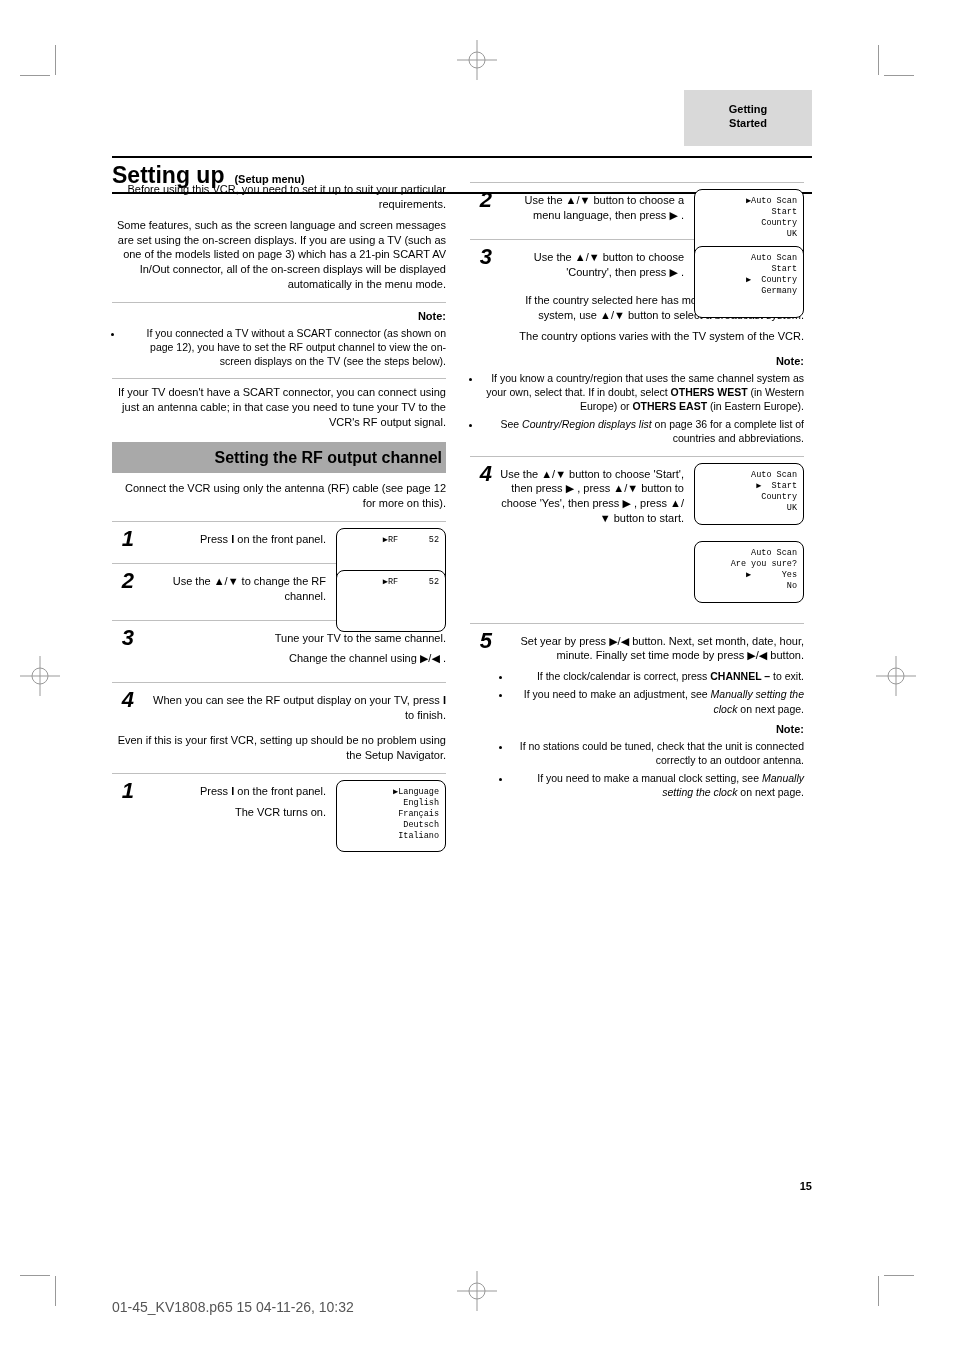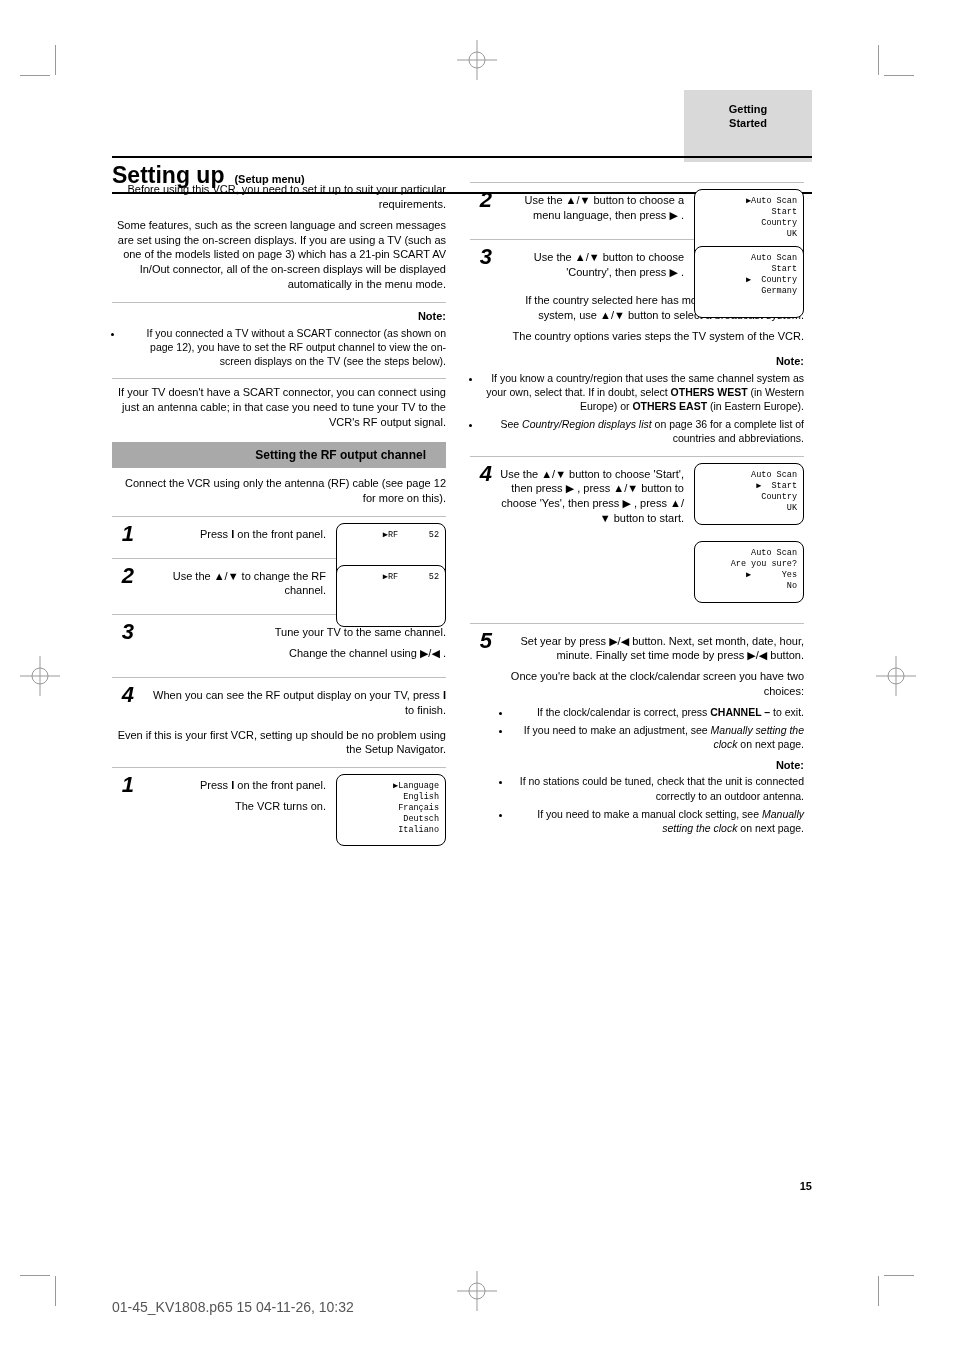--- a/index.html
+++ b/index.html
@@ -44,21 +44,21 @@
 
   .page {
     position: absolute;
     left: 112px;
     top: 90px;
     width: 700px;
   }
   .tab {
     position: absolute;
     right: 0; top: 0;
-    width: 128px; height: 72px;
+    width: 128px; height: 56px;
     background: #d9d9d9;
     text-align: center;
     font-size: 11px;
     font-weight: bold;
     line-height: 1.3;
     padding-top: 12px;
   }
   .title-row {
     position: absolute;
     top: 66px; left: 0; width: 100%;
@@ -94,22 +94,22 @@
 
   .hr-thin { border: 0; border-top: 1px solid #bfbfbf; margin: 10px 0 6px 0; }
 
   .note { font-weight: bold; font-size: 11px; margin-bottom: 2px; }
   .bullets { padding-left: 12px; font-size: 10.5px; }
   .bullets li { list-style: disc; margin-bottom: 4px; }
 
   .section-header {
     background: #a9a9a9;
     font-weight: bold;
-    font-size: 12px;
-    padding: 5px 20px;
+    font-size: 16px;
+    padding: 5px 4px;
     margin: 12px 0 8px 0;
   }
 
   .substep {
     display: flex;
     gap: 8px;
     margin-bottom: 4px;
   }
   .substep .num {
     font-size: 22px;
@@ -345,21 +345,21 @@
       </div>
 
       <div class="substep">
         <div class="num" style="visibility:hidden;">3</div>
         <div class="body">
           <p>
             <span>If the country selected here has more than one broadcast system, use </span>
             <span>▲/▼</span>
             <span> button to select a broadcast system.</span>
           </p>
-          <p>The country options varies steps the TV system of the VCR.</p>
+          <p>The country options varies with the TV system of the VCR.</p>
         </div>
       </div>
 
       <div class="note">Note:</div>
       <ul class="bullets">
         <li>
           <span>If you know a country/region that uses the same channel system as your own, select that. If in doubt, select </span>
           <b>OTHERS WEST</b>
           <span> (in Western Europe) or</span>
           <b> OTHERS EAST</b>
@@ -408,21 +408,20 @@
       <div class="substep">
         <div class="num">5</div>
         <div class="body">
           <p>
             <span>Set year by press </span>
             <span>▶/◀</span>
             <span> button. Next, set month, date, hour, minute. Finally set time mode by press </span>
             <span>▶/◀</span>
             <span> button.</span>
           </p>
-          <p>Once you're back at the clock/calendar screen you have two choices:</p>
           <ul class="bullets">
             <li>
               <span>If the clock/calendar is correct, press </span>
               <b>CHANNEL –</b>
               <span> to exit.</span>
             </li>
             <li>
               <span>If you need to make an adjustment, see </span>
               <i>Manually setting the clock</i>
               <span> on next page.</span>

